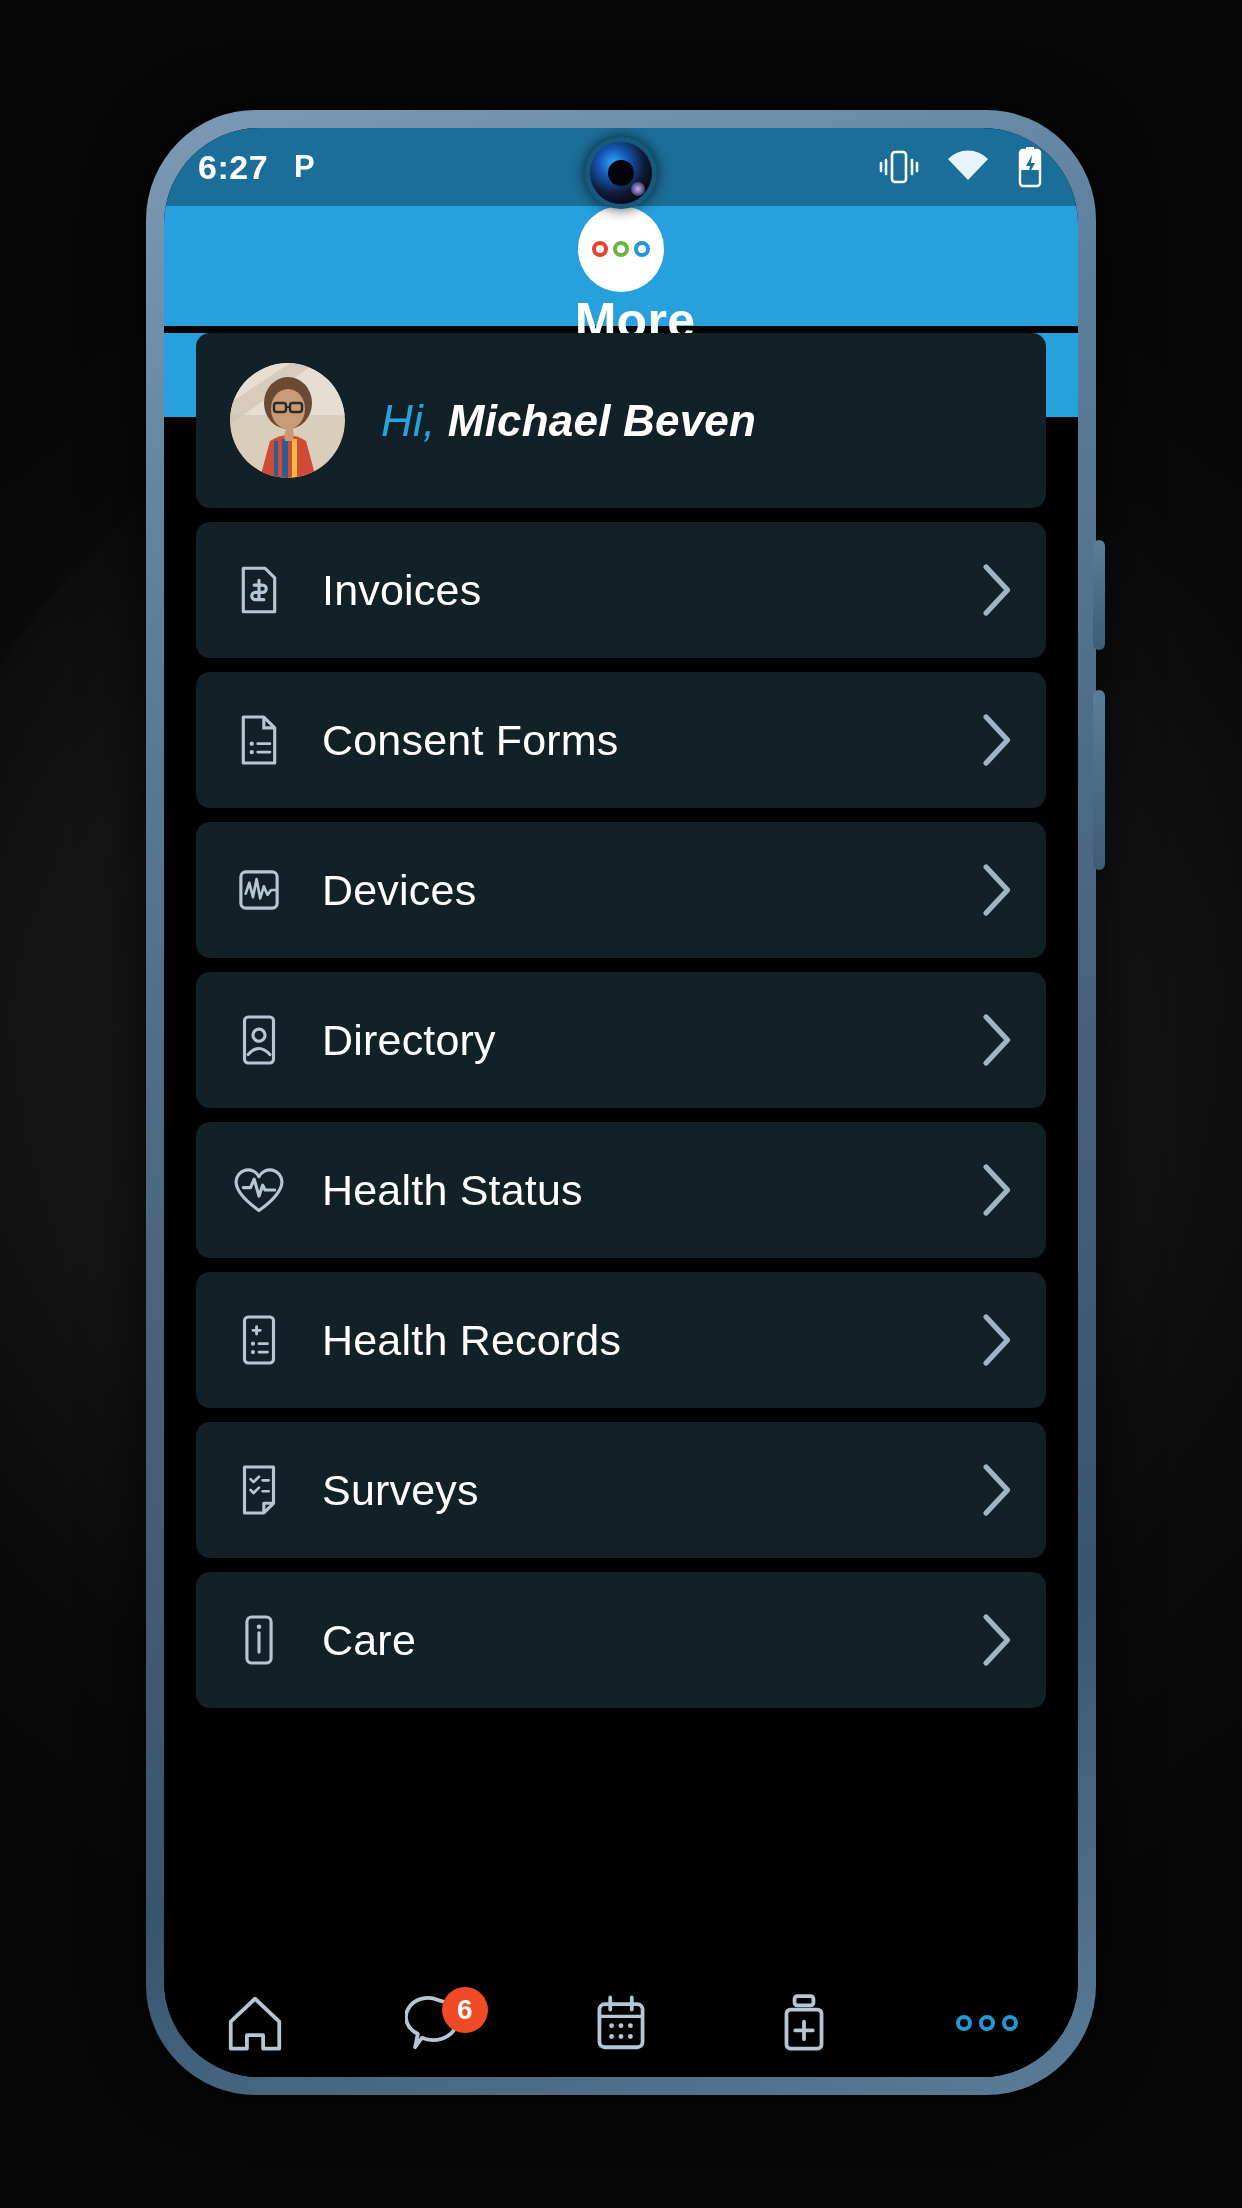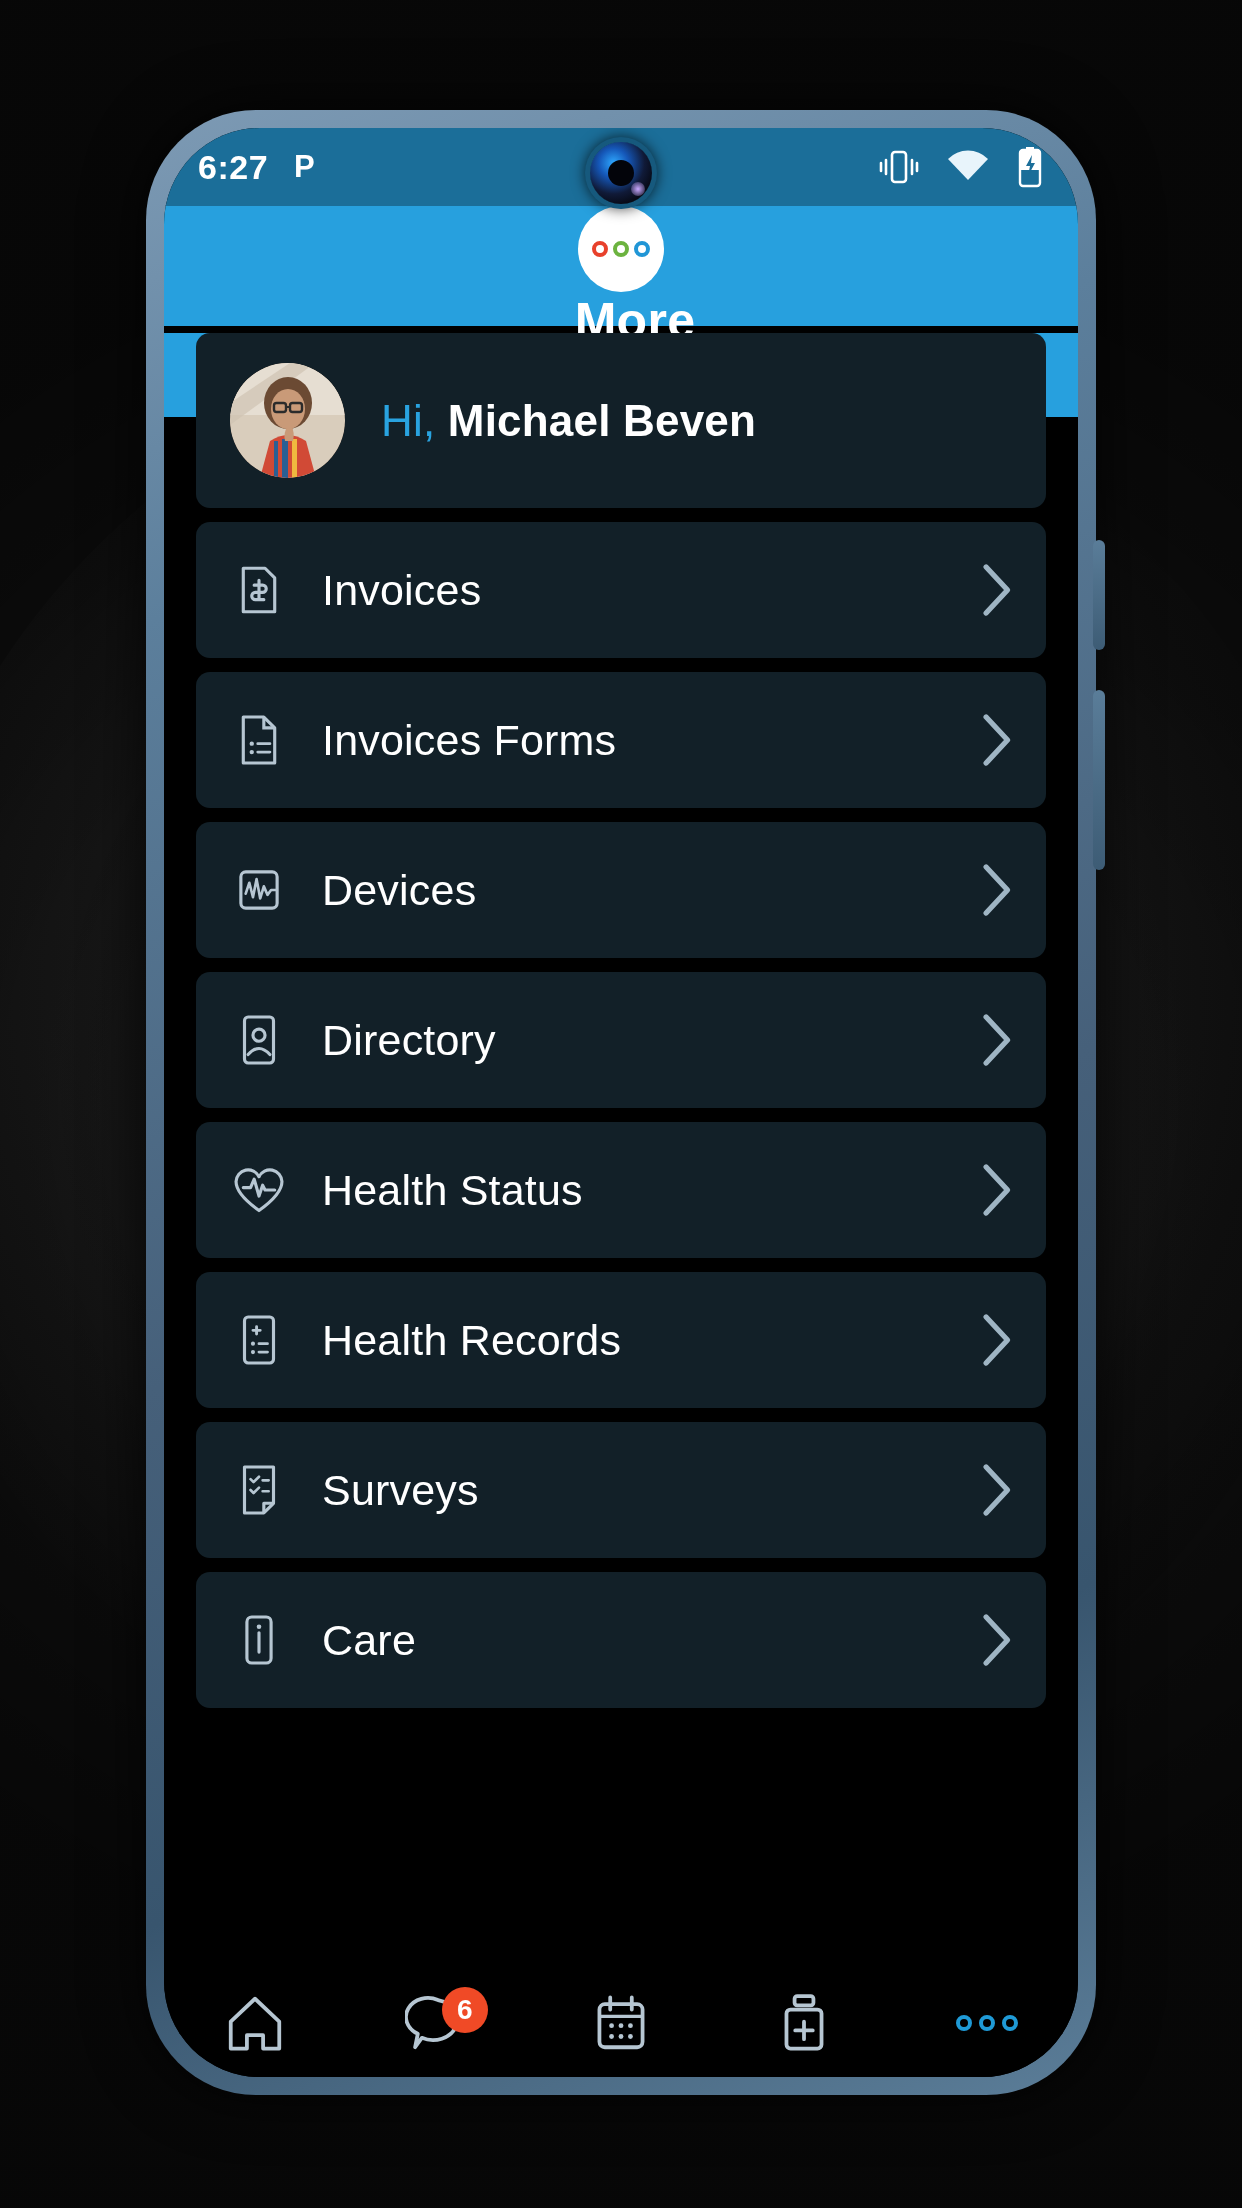--- a/index.html
+++ b/index.html
@@ -118,20 +118,21 @@
 
   
   .profile-card {
     position:relative;
     margin-top:7px;
     height:175px;
     background:#122028;
     border-radius:14px;
     display:flex; align-items:center;
     padding:0 34px;
+    font-style:italic;
   }
   .avatar {
     width:115px; height:115px; border-radius:50%;
     flex:none; overflow:hidden;
     background:#7e6a5a;
     position:relative;
   }
   .greeting { margin-left:36px; font-size:44px; letter-spacing:0.2px; }
   .greeting .hi { color:#29a3e0; }
   .greeting .nm { color:#fff; font-weight:bold; }
@@ -276,21 +277,21 @@
       </div>
 
       <div class="menu-row">
         <svg class="mi" viewBox="0 0 48 48">
           <path d="M11 5 h17 l9 9 v29 H11 Z" fill="none" stroke="#b6c6d2" stroke-width="2.6" stroke-linejoin="round"></path>
           <path d="M28 5 v9 h9" fill="none" stroke="#b6c6d2" stroke-width="2.6"></path>
           <circle cx="18" cy="27" r="1.8" fill="#b6c6d2"></circle>
           <circle cx="18" cy="34" r="1.8" fill="#b6c6d2"></circle>
           <path d="M23 27 h10 M23 34 h10" stroke="#b6c6d2" stroke-width="2.4" stroke-linecap="round"></path>
         </svg>
-        <div class="menu-label">Invoices Forms</div>
+        <div class="menu-label">Consent Forms</div>
         <svg class="chev" viewBox="0 0 24 34">
           <path d="M6 3 L19 17 L6 31" fill="none" stroke="#9fb5c4" stroke-width="3.2" stroke-linecap="round" stroke-linejoin="round"></path>
         </svg>
       </div>
 
       <div class="menu-row">
         <svg class="mi" viewBox="0 0 48 48">
           <rect x="9" y="9" width="30" height="30" rx="4" fill="none" stroke="#b6c6d2" stroke-width="2.6"></rect>
           <path d="M13 27 l3 -9 3 12 3 -15 3 16 3 -10 3 7 3 -4 h4" fill="none" stroke="#b6c6d2" stroke-width="2.2" stroke-linecap="round" stroke-linejoin="round"></path>
         </svg>

